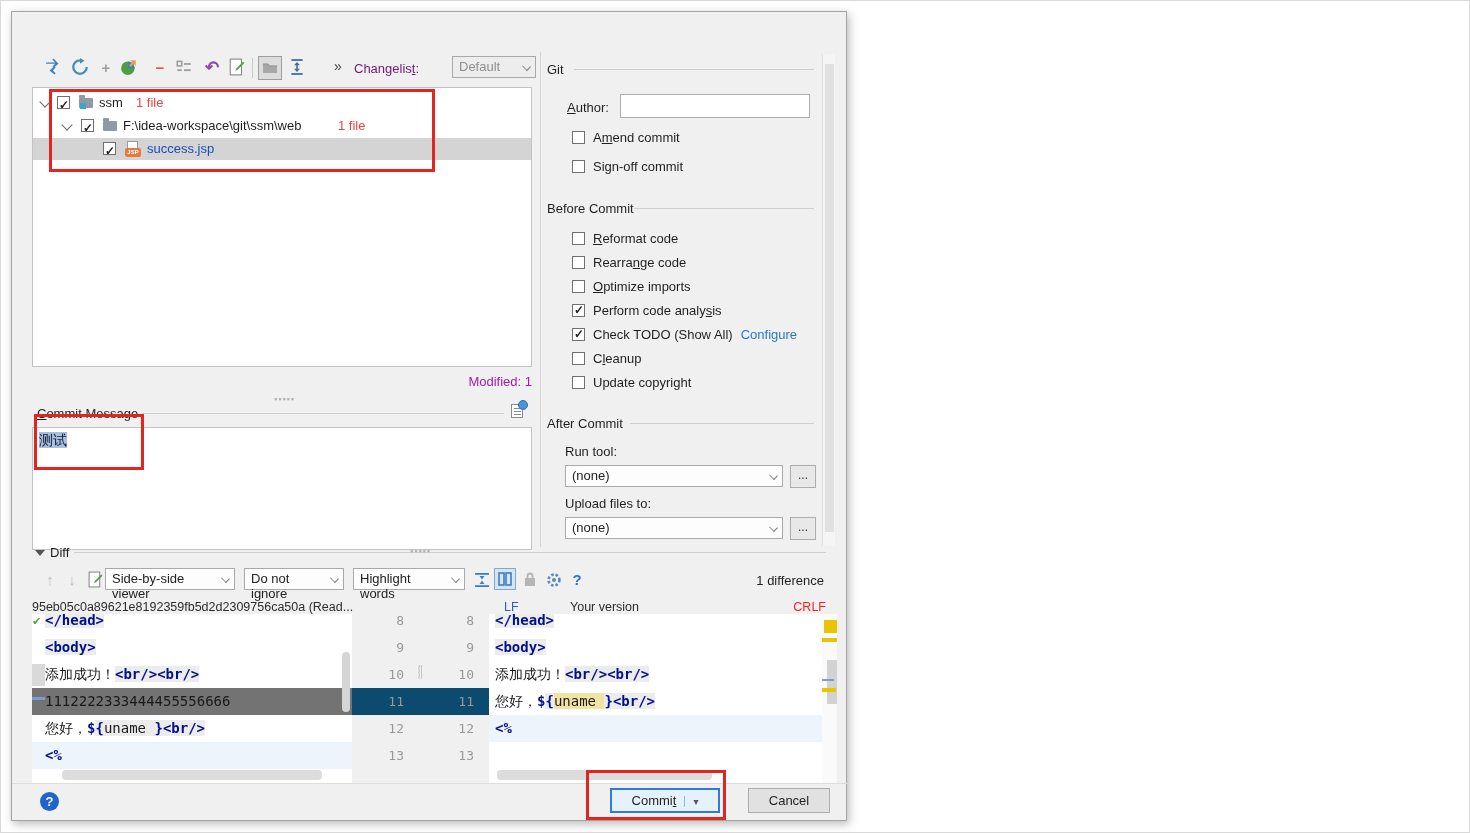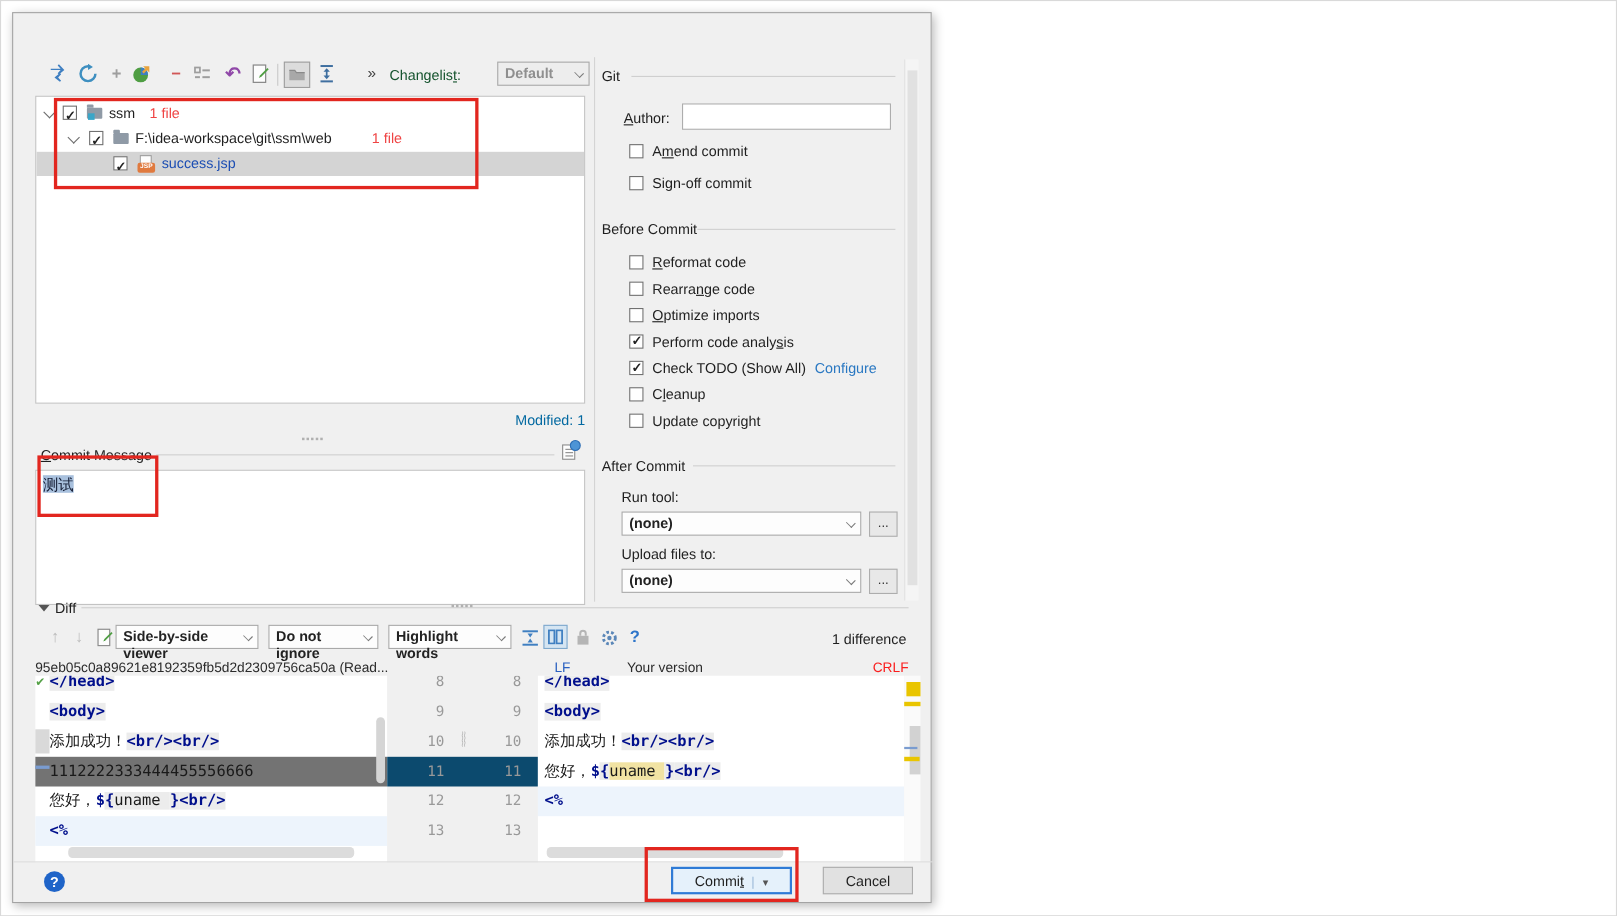--- a/index.html
+++ b/index.html
@@ -15,23 +15,23 @@
               border:2px solid #4d94d6; color:#fff; font-size:8px; font-weight:bold; text-align:center; line-height:14px; }
   .win-title { position:absolute; left:0; top:7px; width:100%; text-align:center; font-size:15px; color:#2b2b2b; }
   .close-btn { position:absolute; right:1px; top:4px; width:39px; height:25px; background:#c75050;
                color:#fff; text-align:center; line-height:25px; font-size:13px; font-weight:bold; cursor:default; }
 
   
   .tb-ic { position:absolute; top:46px; width:20px; height:20px; text-align:center; line-height:20px; font-size:15px; }
   .tb-sep { position:absolute; top:46px; left:240px; width:1px; height:20px; background:#c9c9c9; }
   .tb-toggle { position:absolute; top:44px; width:24px; height:24px; background:#dcdcdc; border:1px solid #9e9e9e; }
   .tb-overflow { position:absolute; left:322px; top:46px; font-size:14px; color:#444; }
-  .changelist-label { position:absolute; left:342px; top:49px; font-size:13px; color:#14532d; }
+  .changelist-label { position:absolute; left:342px; top:49px; font-size:13px; color:#701a75; }
   .combo { position:relative; background:#fdfdfd; border:1px solid #a9a9a9; font-size:13px; color:#222;
-           padding:2px 18px 2px 6px; height:22px;font-weight:bold; }
+           padding:2px 18px 2px 6px; height:22px; }
   .combo .chev { position:absolute; right:5px; top:6px; width:7px; height:7px; border-right:1.5px solid #7a7a7a;
                  border-bottom:1.5px solid #7a7a7a; transform:rotate(45deg) scale(1,.8); }
   .combo-default { position:absolute; left:440px; top:44px; width:84px; background:#ededed; color:#8f8f8f; }
 
   
   .tree { position:absolute; left:20px; top:75px; width:500px; height:280px; background:#fff; border:1px solid #c3c3c3; overflow:hidden; }
   .trow { position:absolute; left:0; width:100%; height:22px; font-size:13px; line-height:22px; }
   .trow .meta { color:#ef4444; margin-left:7px; }
   .trow.sel { background:#d4d4d4; }
   .chev-exp { position:absolute; width:8px; height:8px; border-right:1.6px solid #6d6d6d; border-bottom:1.6px solid #6d6d6d;
@@ -40,21 +40,21 @@
   .cb.on::after { content:"✓"; position:absolute; left:1px; top:-3px; font-size:12px; font-weight:bold; color:#222; }
   .tcb { position:absolute; top:4px; }
   .folder-ic { position:absolute; top:6px; width:14px; height:10px; background:#8f9aa6; border-radius:1px; }
   .folder-ic::before { content:""; position:absolute; left:0; top:-3px; width:6px; height:3px; background:#8f9aa6; border-radius:1px 1px 0 0; }
   .mod-badge { position:absolute; left:1px; top:5px; width:6px; height:6px; background:#3aa6c8; }
   .jsp-ic { position:absolute; top:3px; width:16px; height:16px; }
   .jsp-ic .page { position:absolute; left:2px; top:0; width:11px; height:9px; background:#fdfdfd; border:1px solid #9a9a9a; }
   .jsp-ic .tag { position:absolute; left:0; top:7px; width:16px; height:9px; background:#e07a3f; border-radius:2px;
                  color:#fff; font-size:6px; font-weight:bold; text-align:center; line-height:9px; }
   .file-mod { color:#1b4db3; }
-  .modified-label { position:absolute; left:320px; top:362px; width:200px; text-align:right; font-size:13px; color:#0369a1; }
+  .modified-label { position:absolute; left:320px; top:362px; width:200px; text-align:right; font-size:13px; color:#a21caf; }
   .split-dots { position:absolute; font-size:9px; letter-spacing:1px; color:#b0b0b0; }
 
   
   .cm-label { position:absolute; left:25px; top:394px; font-size:13px; color:#1f1f1f; }
   .hrule { position:absolute; height:1px; background:#cfcfcf; }
   .cm-history-ic { position:absolute; left:498px; top:390px; width:18px; height:18px; }
   .cm-history-ic .doc { position:absolute; left:1px; top:2px; width:12px; height:14px; background:#fdfdfd; border:1px solid #8a8a8a; }
   .cm-history-ic .doc::after { content:""; position:absolute; left:2px; top:3px; width:7px; height:1px; background:#8a8a8a; box-shadow:0 3px 0 #8a8a8a, 0 6px 0 #8a8a8a; }
   .cm-history-ic .clock { position:absolute; right:0; top:-2px; width:10px; height:10px; border-radius:50%; background:#4d94d6; border:1px solid #2e6eb5; }
   .cm-box { position:absolute; left:20px; top:415px; width:500px; height:123px; background:#fff; border:1px solid #c3c3c3;

